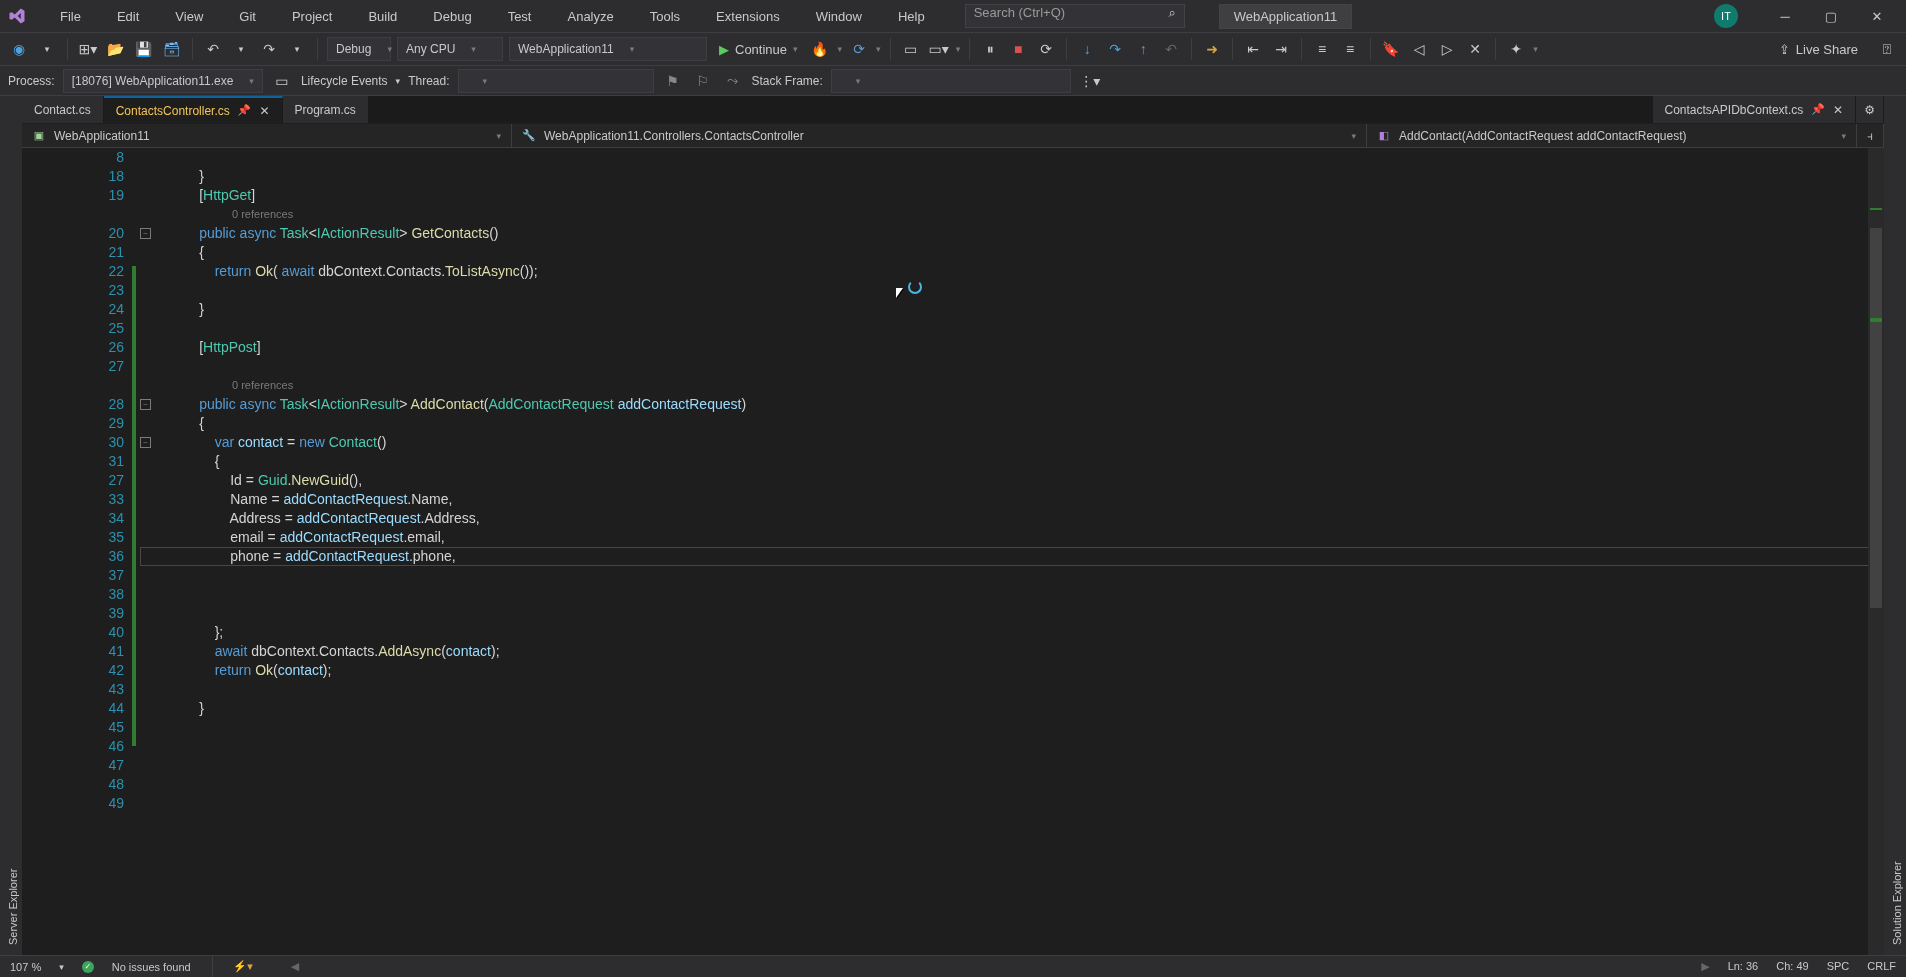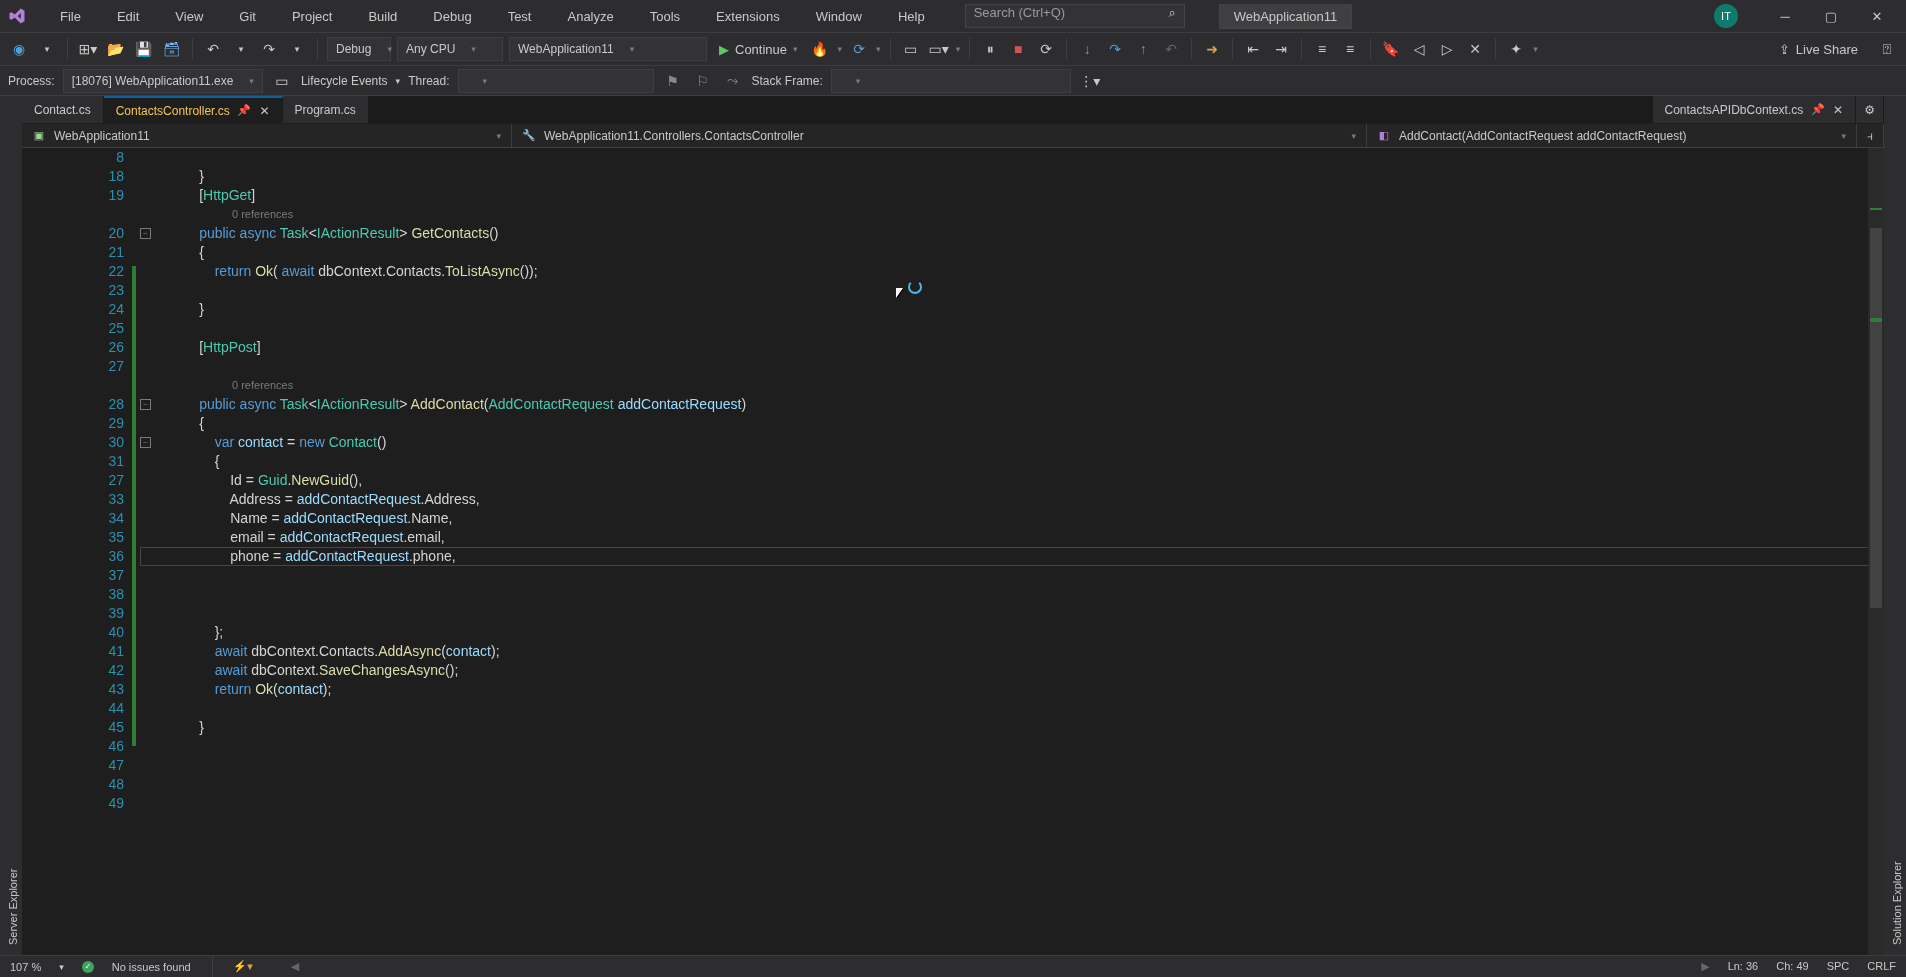--- a/index.html
+++ b/index.html
@@ -338,31 +338,30 @@
       <div class="row"><span class="pl">        </span><span class="br">}</span></div>
       <div class="row"></div>
       <div class="row"><span class="pl">        </span><span class="br">[</span><span class="ty">HttpPost</span><span class="br">]</span></div>
       <div class="row"></div>
       <div class="refs" style="padding-left: 64px;">0 references</div>
       <div class="row"><span class="pl">        </span><span class="kw">public</span><span class="pl"> </span><span class="kw">async</span><span class="pl"> </span><span class="ty">Task</span><span class="br">&lt;</span><span class="ty">IActionResult</span><span class="br">&gt;</span><span class="pl"> </span><span class="mt">AddContact</span><span class="br">(</span><span class="ty">AddContactRequest</span><span class="pl"> </span><span class="va">addContactRequest</span><span class="br">)</span></div>
       <div class="row"><span class="pl">        </span><span class="br">{</span></div>
       <div class="row"><span class="pl">            </span><span class="kw">var</span><span class="pl"> </span><span class="va">contact</span><span class="pl"> </span><span class="br">=</span><span class="pl"> </span><span class="kw">new</span><span class="pl"> </span><span class="ty">Contact</span><span class="br">()</span></div>
       <div class="row"><span class="pl">            </span><span class="br">{</span></div>
       <div class="row"><span class="pl">                Id </span><span class="br">=</span><span class="pl"> </span><span class="ty">Guid</span><span class="br">.</span><span class="mt">NewGuid</span><span class="br">(),</span></div>
+      <div class="row"><span class="pl">                Name </span><span class="br">=</span><span class="pl"> </span><span class="va">addContactRequest</span><span class="br">.</span><span class="pl">Name</span><span class="br">,</span></div>
       <div class="row"><span class="pl">                Address </span><span class="br">=</span><span class="pl"> </span><span class="va">addContactRequest</span><span class="br">.</span><span class="pl">Address</span><span class="br">,</span></div>
-      <div class="row"><span class="pl">                Name </span><span class="br">=</span><span class="pl"> </span><span class="va">addContactRequest</span><span class="br">.</span><span class="pl">Name</span><span class="br">,</span></div>
       <div class="row"><span class="pl">                email </span><span class="br">=</span><span class="pl"> </span><span class="va">addContactRequest</span><span class="br">.</span><span class="pl">email</span><span class="br">,</span></div>
       <div class="row"><span class="pl">                phone </span><span class="br">=</span><span class="pl"> </span><span class="va">addContactRequest</span><span class="br">.</span><span class="pl">phone</span><span class="br">,</span></div>
       <div class="cursor-line" style="top: 399px;"></div>
       <div class="row"></div>
       <div class="row"></div>
       <div class="row"></div>
       <div class="row"><span class="pl">            </span><span class="br">};</span></div>
       <div class="row"><span class="pl">            </span><span class="kw">await</span><span class="pl"> dbContext</span><span class="br">.</span><span class="pl">Contacts</span><span class="br">.</span><span class="mt">AddAsync</span><span class="br">(</span><span class="va">contact</span><span class="br">);</span></div>
-      <div class="row"><span class="pl">            </span><span class="kw">await</span><span class="pl"> dbContext</span><span class="br">.</span><span class="mt">SaveChangesAsync</span><span class="br">();</span></div>
       <div class="row"><span class="pl">            </span><span class="kw">return</span><span class="pl"> </span><span class="mt">Ok</span><span class="br">(</span><span class="va">contact</span><span class="br">);</span></div>
       <div class="row"></div>
       <div class="row"><span class="pl">        </span><span class="br">}</span></div>
       <div class="row"></div>
       <div class="row"></div>
       <div class="row"></div>
       <div class="row"></div>
     </div>
 </div>
 

